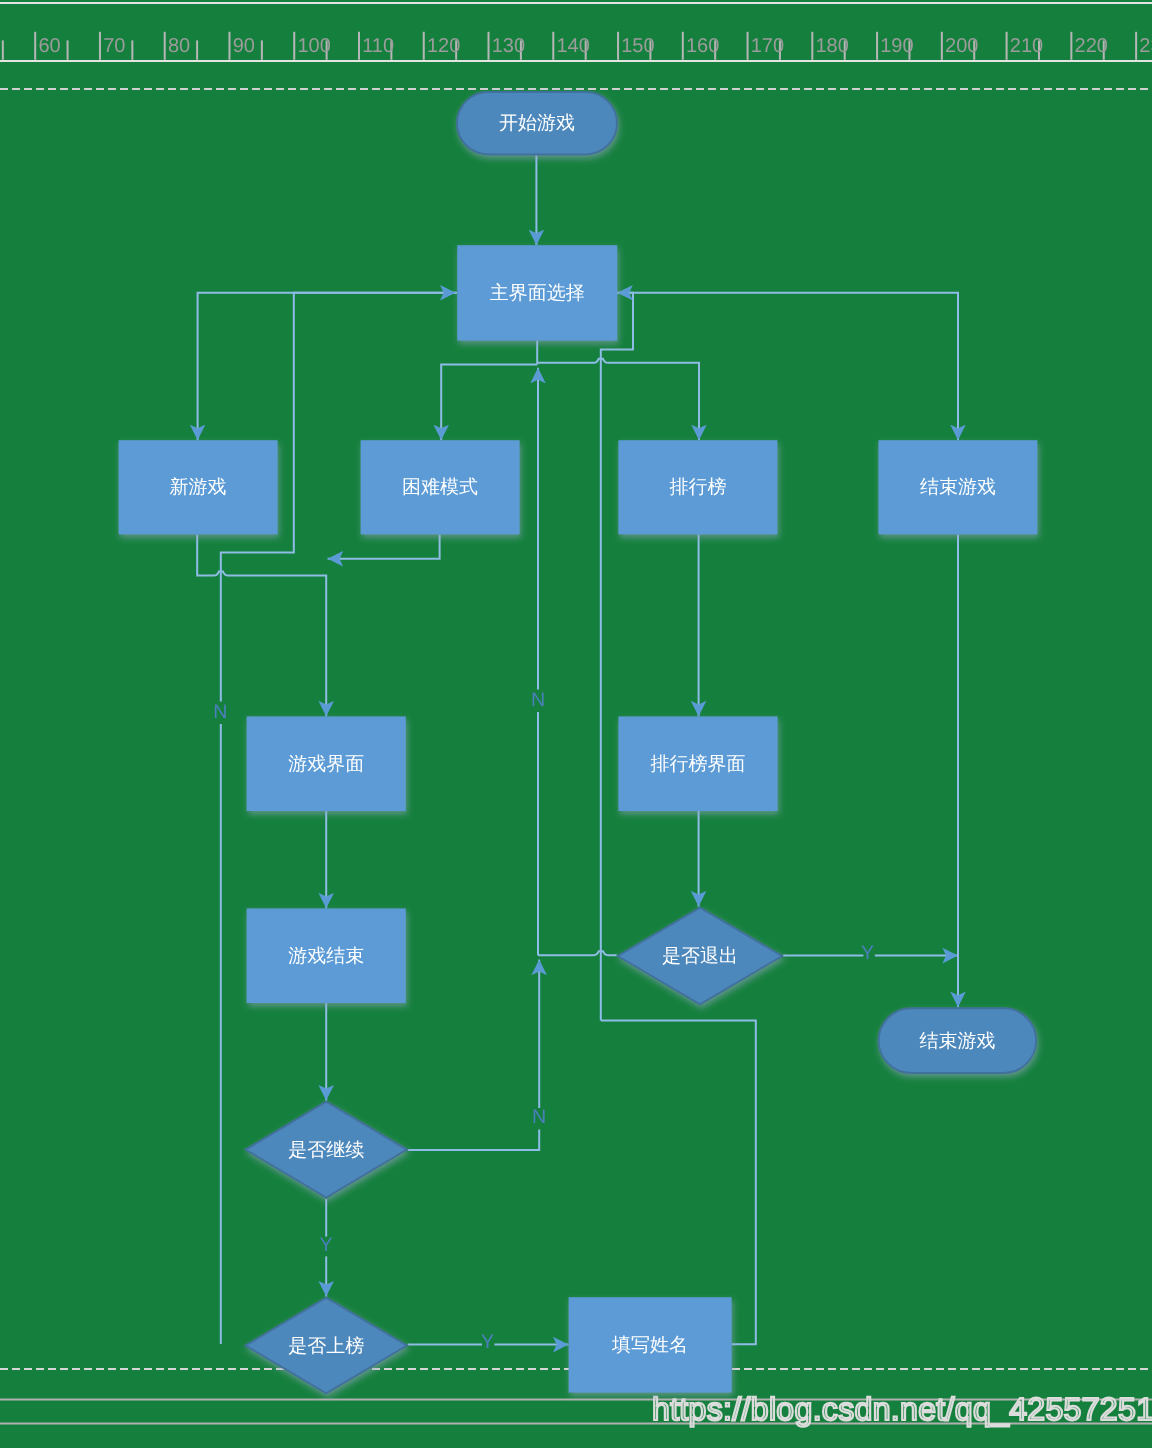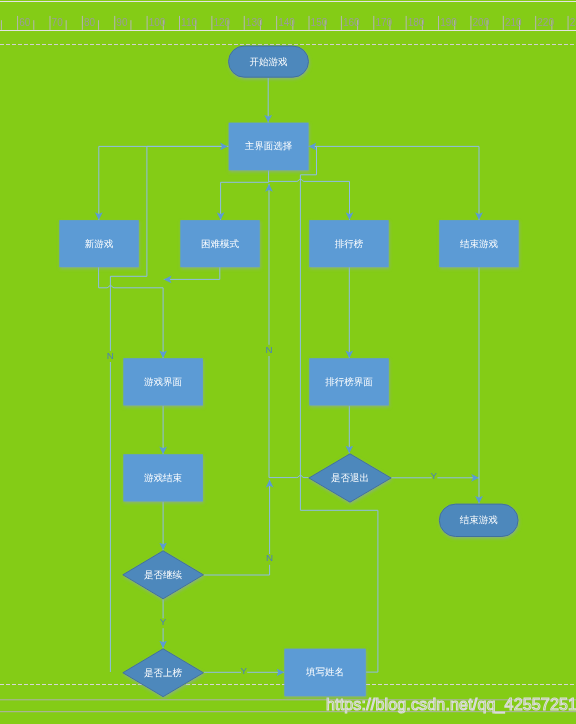--- a/index.html
+++ b/index.html
@@ -1,19 +1,19 @@
 <!DOCTYPE html>
 <html><head>
 <meta charset="utf-8">
 <title>flowchart</title>
 <style>
   html,body{margin:0;padding:0;background:#ffffff;}
   body{width:576px;height:724px;overflow:hidden;
        font-family:"Liberation Sans",sans-serif;-webkit-font-smoothing:antialiased;}
-  #page{position:relative;width:576px;height:724px;background:#84cc16;}
+  #page{position:relative;width:576px;height:724px;background:#15803d;}
   #ruler,#canvas{position:absolute;left:0;top:0;}
   .rlabel{font-family:"Liberation Sans",sans-serif;font-size:10px;fill:#9b9b9b;}
   .nodelabel{font-family:"Liberation Sans",sans-serif;font-size:9.5px;fill:#ffffff;
              text-anchor:middle;dominant-baseline:middle;}
   .edgelabel{font-family:"Liberation Sans",sans-serif;font-size:9.8px;fill:#4a7fbb;
              text-anchor:middle;dominant-baseline:middle;}
   .wm{font-family:"Liberation Sans",sans-serif;font-size:16px;fill:none;
       stroke:#dcdcdc;stroke-width:1.1;letter-spacing:0.17px;}
 </style>
 </head>

